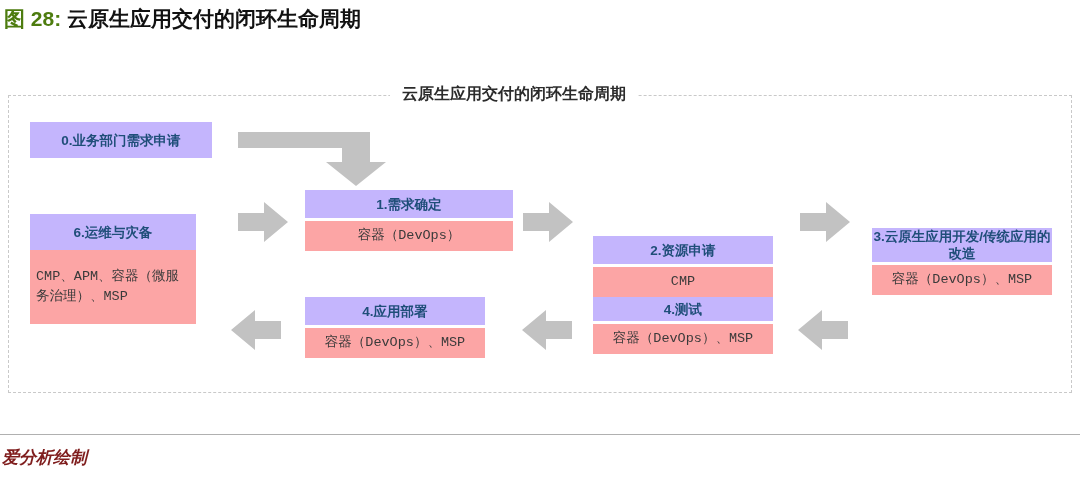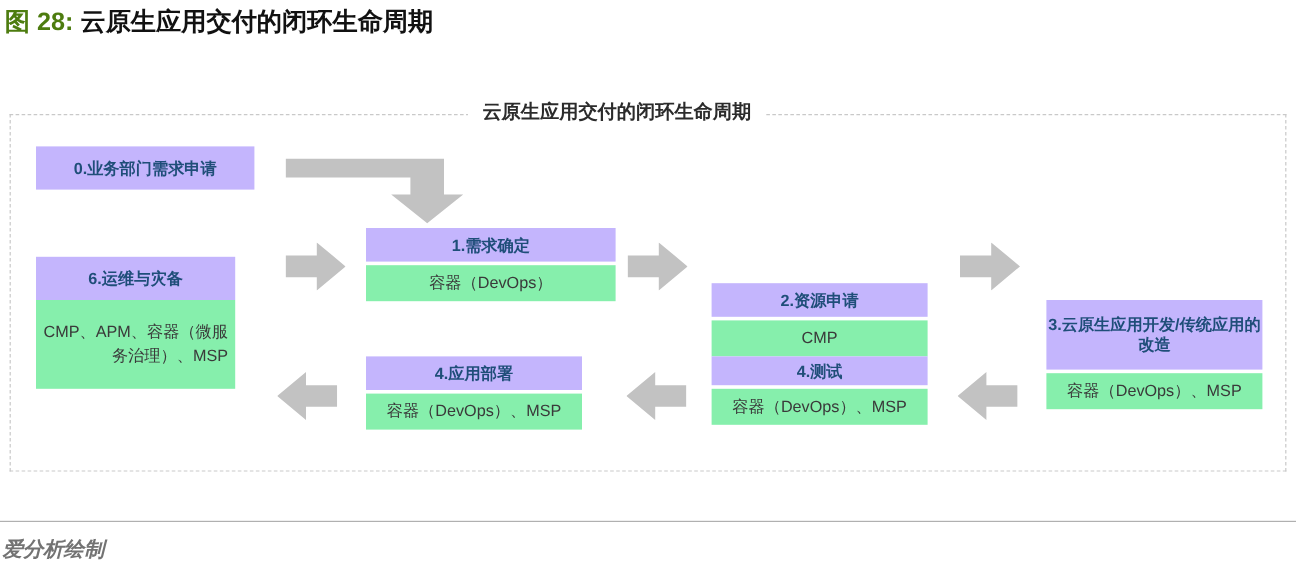--- a/index.html
+++ b/index.html
@@ -66,50 +66,51 @@
     font-weight: bold;
     font-size: 13.5px;
     text-align: center;
     display: flex;
     align-items: center;
     justify-content: center;
     line-height: 17px;
     box-sizing: border-box;
   }
   .node-body {
-    background: #86efac;
+    background: #fca5a5;
     color: #3a3a3a;
     font-size: 13.5px;
-    text-align: right;
+    text-align: left;
     display: flex;
     align-items: center;
     justify-content: center;
     line-height: 20px;
     box-sizing: border-box;
     padding: 0 6px;
+    font-family: Liberation Mono, monospace;
   }
 
   
   #node-0 { left: 30px;  top: 122px; width: 182px; }
   #node-0 .node-head { height: 36px; }
 
   #node-6 { left: 30px;  top: 214px; width: 166px; }
   #node-6 .node-head { height: 36px; }
   #node-6 .node-body { height: 74px; }
 
   #node-1 { left: 305px; top: 190px; width: 208px; }
   #node-1 .node-head { height: 28px; }
   #node-1 .node-body { height: 30px; margin-top: 3px; }
 
   #node-2 { left: 593px; top: 190px; width: 180px; }
   #node-2 .node-head { height: 28px; margin-top: 46px; }
   #node-2 .node-body { height: 30px; margin-top: 3px; }
 
   #node-3 { left: 872px; top: 228px; width: 180px; }
-  #node-3 .node-head { height: 58px; margin-top: 22px; }
+  #node-3 .node-head { height: 34px; }
   #node-3 .node-body { height: 30px; margin-top: 3px; }
 
   #node-4 { left: 593px; top: 297px; width: 180px; }
   #node-4 .node-head { height: 24px; }
   #node-4 .node-body { height: 30px; margin-top: 3px; }
 
   #node-5 { left: 305px; top: 297px; width: 180px; }
   #node-5 .node-head { height: 28px; }
   #node-5 .node-body { height: 30px; margin-top: 3px; }
 
@@ -136,21 +137,21 @@
     height: 1px;
     background: #b0b0b0;
   }
   #footer-note {
     position: absolute;
     left: 2px;
     top: 446px;
     font-size: 17px;
     font-style: italic;
     font-weight: bold;
-    color: #737373;
+    color: #7f1d1d;
     line-height: 24px;
     white-space: nowrap;
   }
 </style>
 </head>
 <body>
 
 <div id="figure-caption">
   <span class="fig-label">图 28:</span>
   <span class="fig-title">云原生应用交付的闭环生命周期</span>

